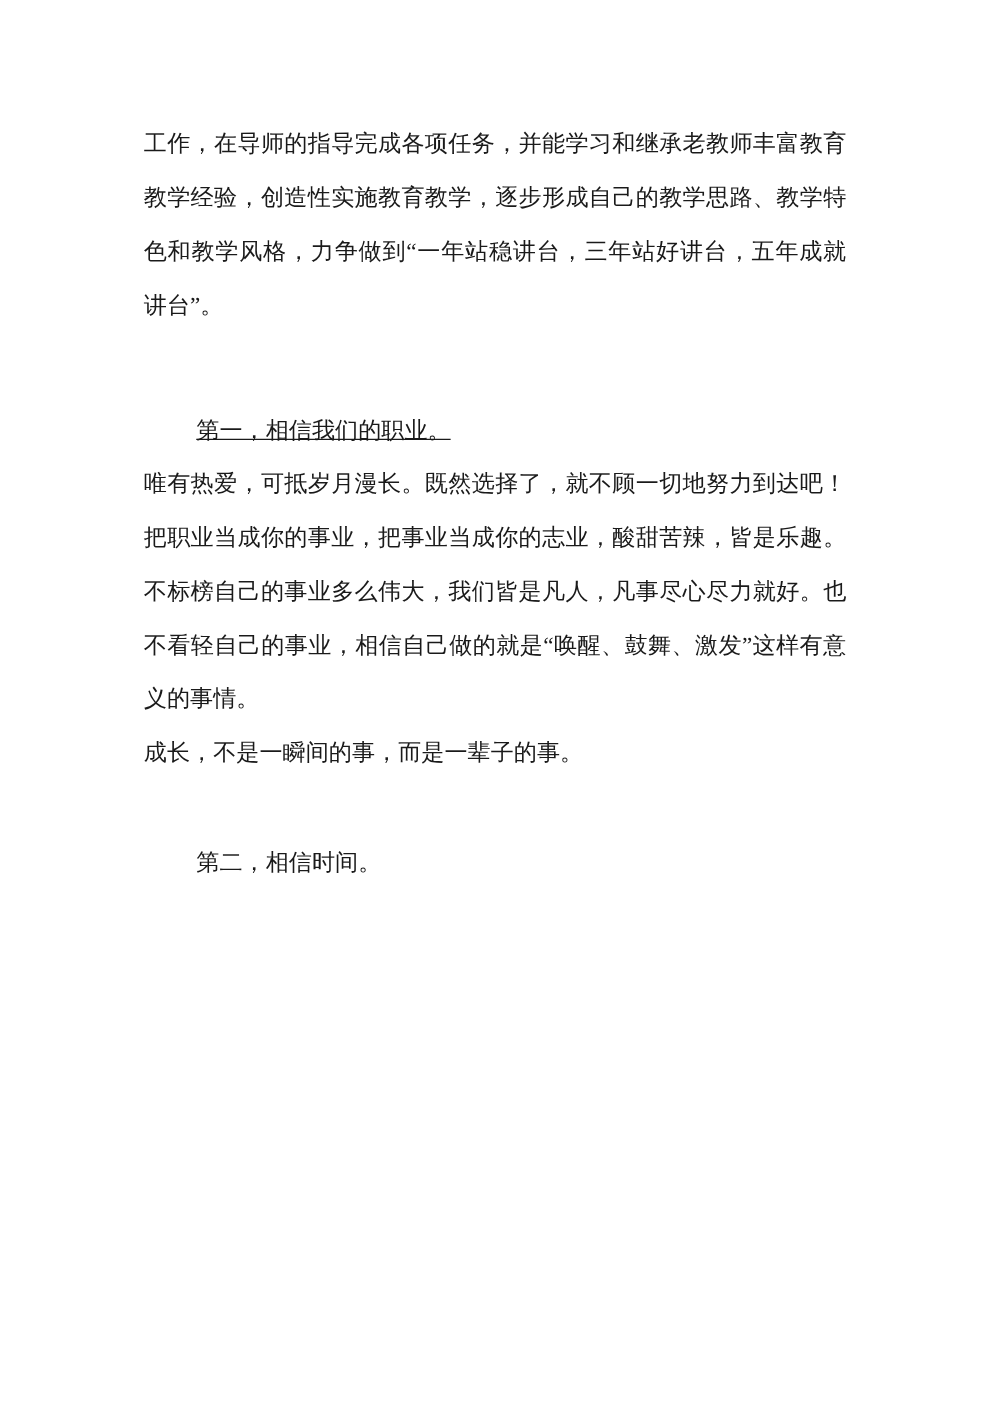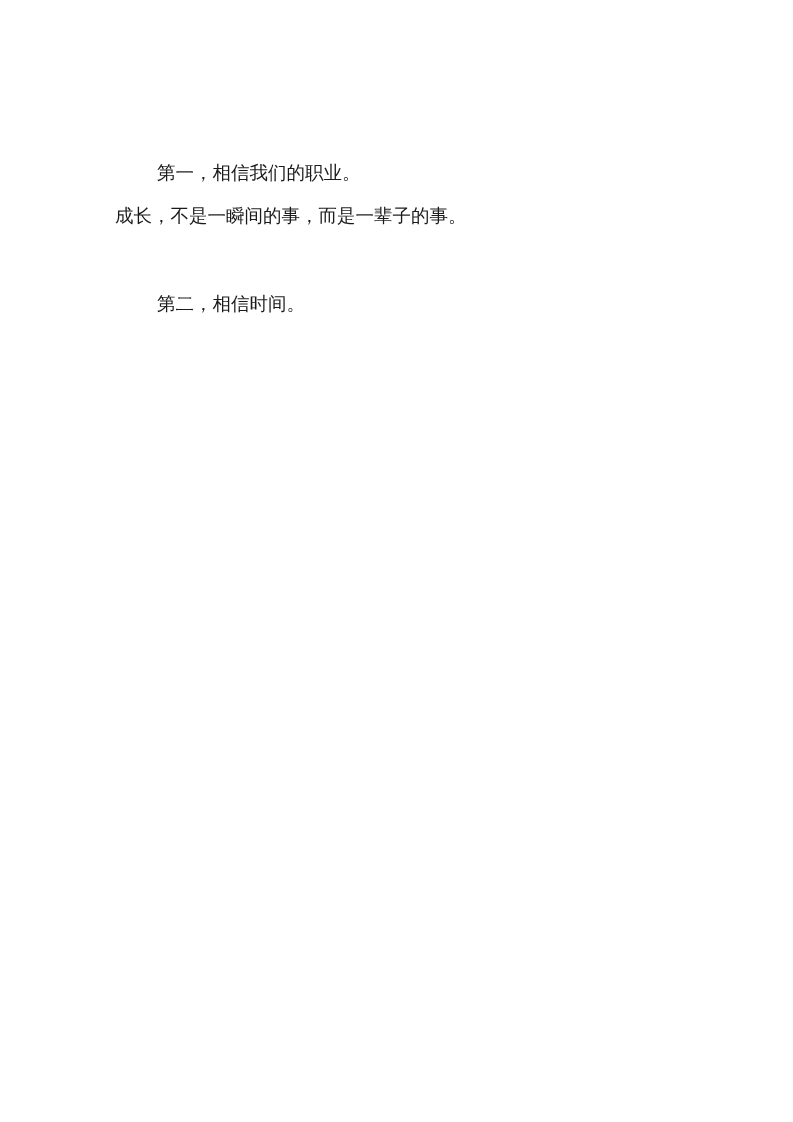--- a/index.html
+++ b/index.html
@@ -23,29 +23,31 @@
   .para {
     margin: 0;
     text-align: justify;
     text-justify: inter-ideograph;
     word-break: break-all;
   }
   .indent {
     text-indent: 42px;
   }
   .gap-a { margin-top: 56px; }
-  .gap-b { margin-top: 57px; }
+  .gap-b { margin-top: 57px; text-decoration: underline; }
   .gap-c { margin-top: 45px; }
 </style>
 </head>
 <body>
 
 <div class="page">
+  <p class="para">工作，在导师的指导完成各项任务，并能学习和继承老教师丰富教育教学经验，创造性实施教育教学，逐步形成自己的教学思路、教学特色和教学风格，力争做到“一年站稳讲台，三年站好讲台，五年成就讲台”。</p>
 
 
   <p class="para indent gap-b">第一，相信我们的职业。</p>
 
 
+  <p class="para">唯有热爱，可抵岁月漫长。既然选择了，就不顾一切地努力到达吧！把职业当成你的事业，把事业当成你的志业，酸甜苦辣，皆是乐趣。不标榜自己的事业多么伟大，我们皆是凡人，凡事尽心尽力就好。也不看轻自己的事业，相信自己做的就是“唤醒、鼓舞、激发”这样有意义的事情。</p>
 
   <p class="para">成长，不是一瞬间的事，而是一辈子的事。</p>
 
   <p class="para indent gap-c">第二，相信时间。</p>
 </div>
 
 </body></html>

